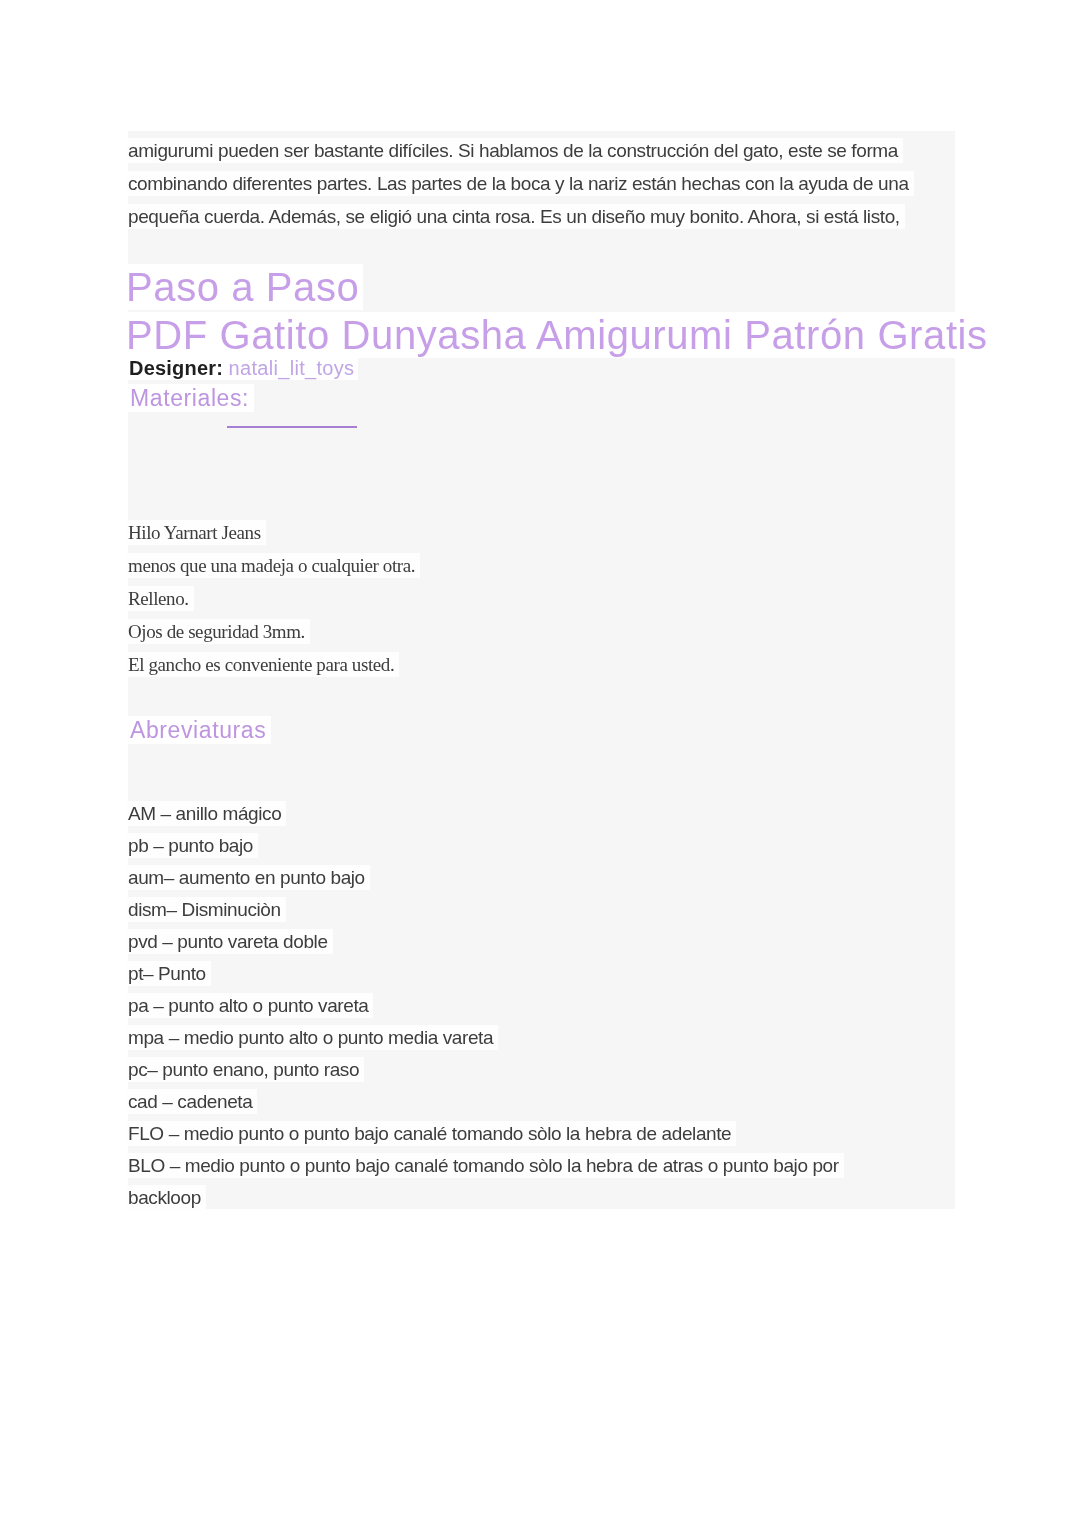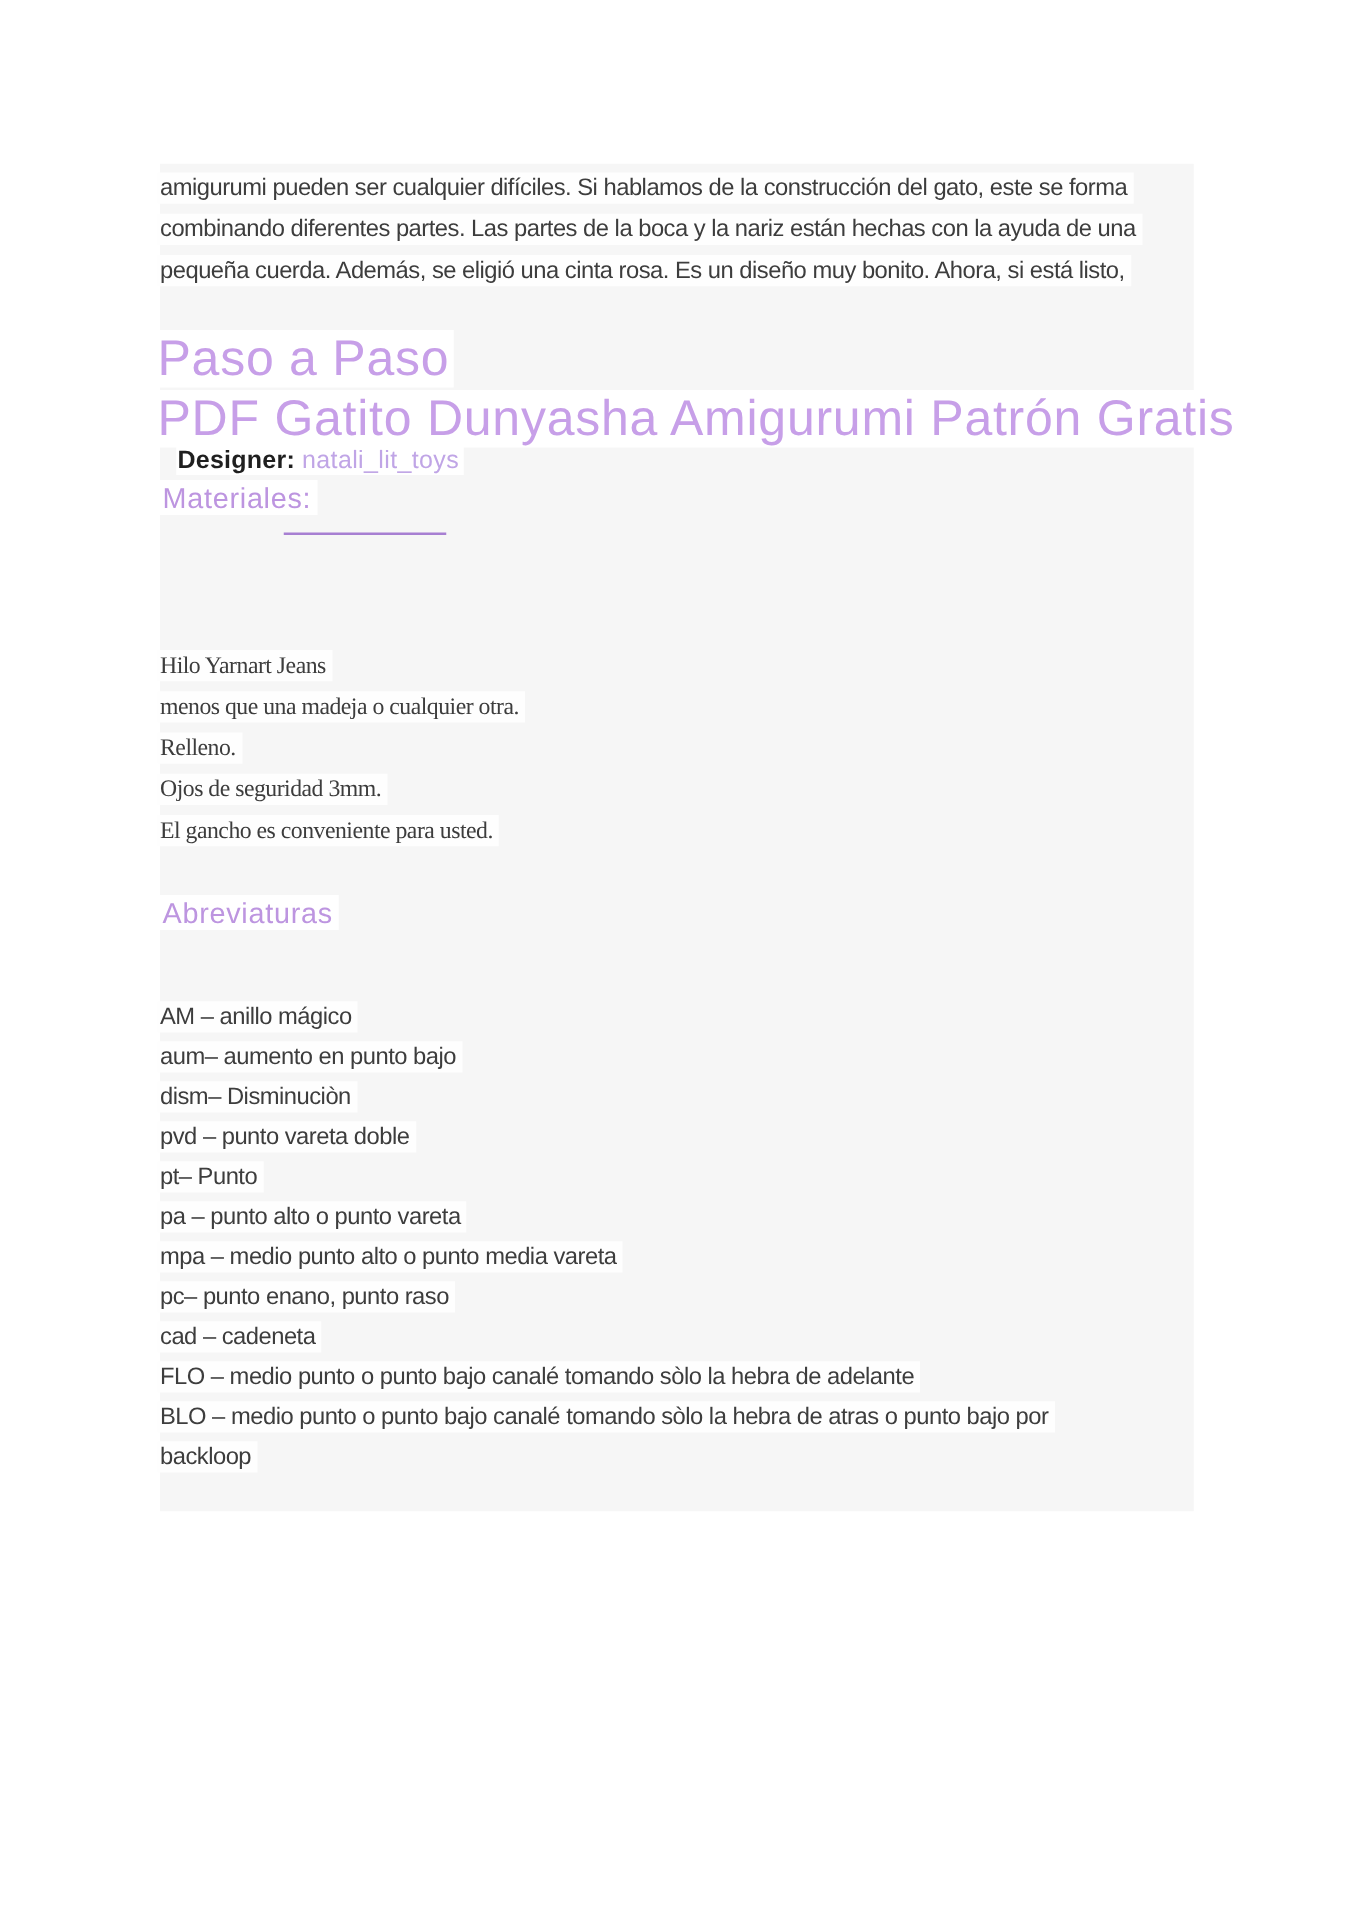--- a/index.html
+++ b/index.html
@@ -53,21 +53,21 @@
   .page-title .line > span { background: #ffffff; padding: 1px 4px 1px 2px; }
 
   
   .designer-row {
     position: absolute;
     left: 128px; top: 356px;
     font-size: 20px;
     line-height: 24px;
     white-space: nowrap;
   }
-  .designer-row .wrap { background: #ffffff; padding: 1px 4px 1px 1px; margin-left: 13px; }
+  .designer-row .wrap { background: #ffffff; padding: 1px 4px 1px 1px; }
   .designer-label { color: #1f1f1f; font-weight: 600; letter-spacing: 0.2px; }
   .designer-link { color: #c0a5e6; text-decoration: none; letter-spacing: 0.3px; }
 
   
   .section-heading {
     position: absolute;
     left: 128px;
     color: #bd95e0;
     font-size: 23px;
     line-height: 28px;
@@ -91,21 +91,21 @@
   .abbr-list { top: 798px; line-height: 32px; }
 </style>
 </head>
 <body>
 
 <div class="page">
 
   <div class="content-panel"></div>
 
   <div class="bodytext intro">
-    <div class="line"><span>amigurumi pueden ser cualquier difíciles. Si hablamos de la construcción del gato, este se forma</span></div>
+    <div class="line"><span>amigurumi pueden ser bastante difíciles. Si hablamos de la construcción del gato, este se forma</span></div>
     <div class="line"><span>combinando diferentes partes. Las partes de la boca y la nariz están hechas con la ayuda de una</span></div>
     <div class="line"><span>pequeña cuerda. Además, se eligió una cinta rosa. Es un diseño muy bonito. Ahora, si está listo,</span></div>
   </div>
 
   <h1 class="page-title">
     <div class="line"><span>Paso a Paso</span></div>
     <div class="line"><span>PDF Gatito Dunyasha Amigurumi Patrón Gratis</span></div>
   </h1>
 
   <div class="designer-row">
@@ -128,20 +128,21 @@
     <div class="line"><span>Ojos de seguridad 3mm.</span></div>
     <div class="line"><span>El gancho es conveniente para usted.</span></div>
   </div>
 
   <h2 class="section-heading abbr-heading">
     <span>Abreviaturas</span>
   </h2>
 
   <div class="bodytext abbr-list">
     <div class="line"><span>AM – anillo mágico</span></div>
+    <div class="line"><span>pb – punto bajo</span></div>
     <div class="line"><span>aum– aumento en punto bajo</span></div>
     <div class="line"><span>dism– Disminuciòn</span></div>
     <div class="line"><span>pvd – punto vareta doble</span></div>
     <div class="line"><span>pt– Punto</span></div>
     <div class="line"><span>pa – punto alto o punto vareta</span></div>
     <div class="line"><span>mpa – medio punto alto o punto media vareta</span></div>
     <div class="line"><span>pc– punto enano, punto raso</span></div>
     <div class="line"><span>cad – cadeneta</span></div>
     <div class="line"><span>FLO – medio punto o punto bajo canalé tomando sòlo la hebra de adelante</span></div>
     <div class="line"><span>BLO – medio punto o punto bajo canalé tomando sòlo la hebra de atras o punto bajo por</span></div>

